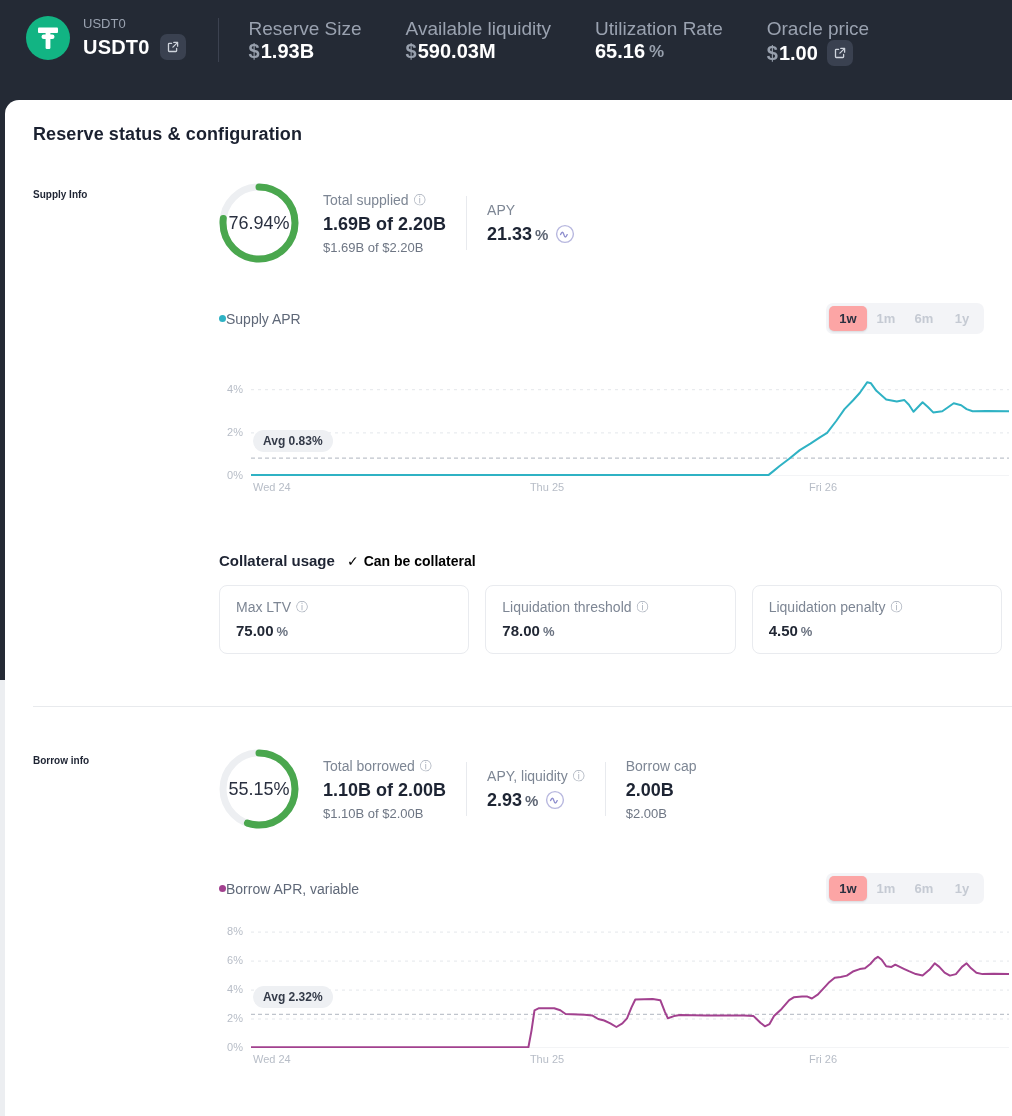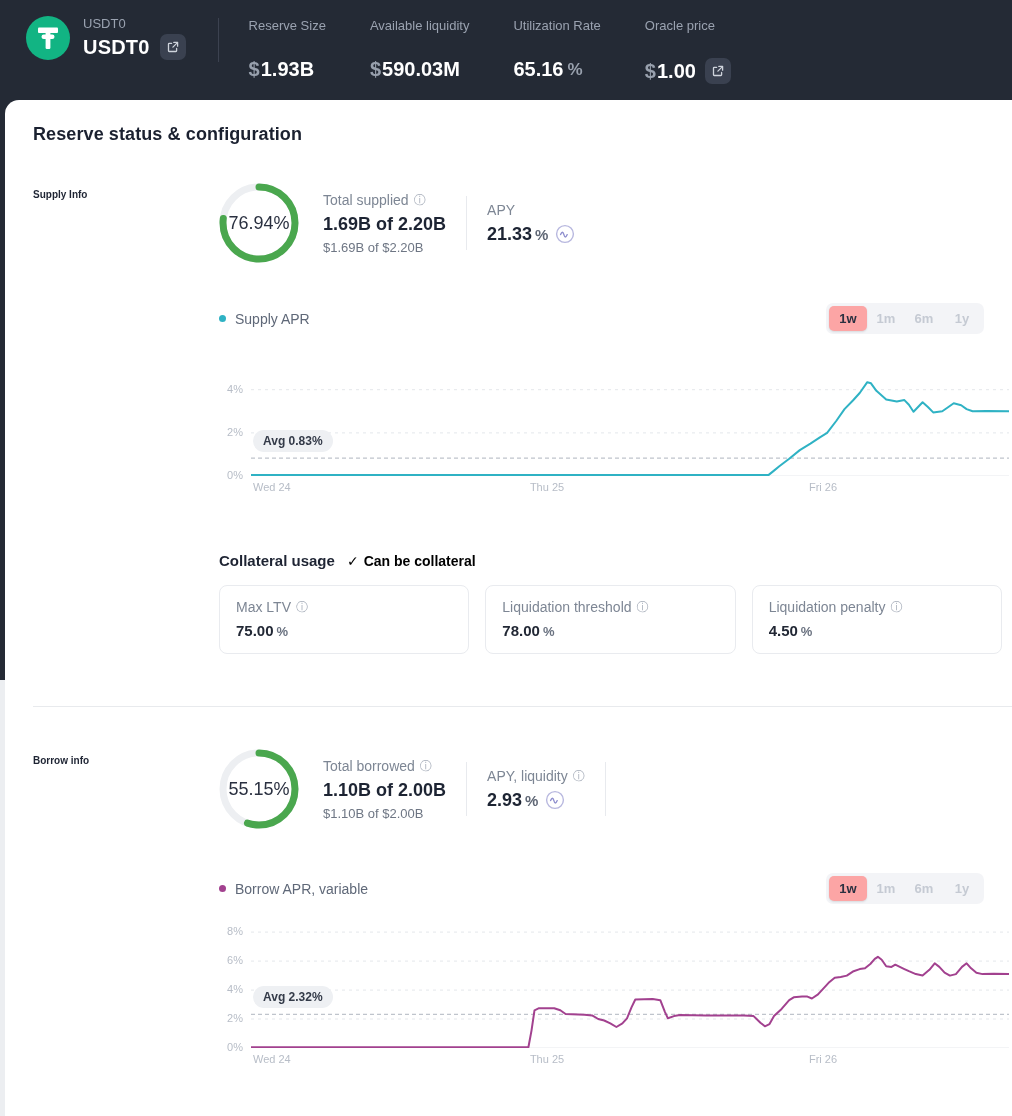--- a/index.html
+++ b/index.html
@@ -14,21 +14,21 @@
   
   .top-header { position:absolute; top:0; left:0; width:1012px; height:100px; padding:16px 0 0 26px; display:flex; align-items:flex-start; z-index:3; }
   .token-group { display:flex; align-items:center; gap:13px; }
   .token-icon { width:44px; height:44px; flex:0 0 auto; }
   .token-text .small-label { font-size:13px; color:#9aa2b0; margin-bottom:3px; }
   .token-name-row { display:flex; align-items:center; gap:10px; }
   .token-name { font-size:20px; font-weight:700; color:#ffffff; letter-spacing:.2px; }
   .ext-btn { width:26px; height:26px; border:none; border-radius:7px; background:#3a4150; display:flex; align-items:center; justify-content:center; cursor:pointer; }
   .header-divider { width:1px; height:44px; background:#3c4250; margin:2px 30px 0 32px; }
   .stats-row { display:flex; gap:44px; padding-top:2px; }
-  .stat-block .stat-label { font-size:13px; color:#9aa2b0; margin-bottom:25px; }
+  .stat-block .stat-label { font-size:19px; color:#9aa2b0; margin-bottom:0; }
   .stat-value { font-size:20px; font-weight:700; color:#ffffff; display:flex; align-items:center; }
   .stat-value .prefix { color:#98a0ad; font-weight:600; margin-right:1px; }
   .stat-value .suffix { color:#98a0ad; font-weight:600; margin-left:4px; font-size:17px; }
   .stat-value .ext-btn { margin-left:9px; }
 
   
   .card { position:absolute; top:100px; left:5px; right:0; bottom:0; background:#ffffff; border-top-left-radius:14px; z-index:2; }
   .page-title { font-size:18px; font-weight:700; color:#1b2130; padding:24px 28px 0 28px; letter-spacing:.1px; }
 
   .section-row { display:flex; padding-left:28px; }
@@ -49,21 +49,21 @@
   .kpi-value { font-size:18px; font-weight:700; color:#1d2433; display:flex; align-items:center; }
   .kpi-value .suffix { font-size:15px; font-weight:600; color:#5f6775; margin-left:3px; }
   .kpi-sub { font-size:13px; color:#6e7684; margin-top:5px; }
   .v-divider { width:1px; height:54px; background:#e8eaee; margin-right:20px; }
   .apy-icon { margin-left:7px; display:flex; }
 
   .info-icon { font-size:12px; color:#a7aeba; font-style:normal; line-height:1; cursor:pointer; }
 
   
   .legend-row { display:flex; align-items:center; justify-content:space-between; margin:40px 28px 0 214px; }
-  .legend { display:flex; align-items:center; gap:9px; }
+  .legend { display:flex; align-items:center; }
   .legend-dot { width:7px; height:7px; border-radius:50%; }
   .legend-label { font-size:14px; color:#5f6878; }
   .pills { background:#f3f4f7; border-radius:7px; padding:3px; display:flex; }
   .pill { border:none; background:transparent; font-family:inherit; font-size:13px; color:#c5cad3; width:38px; height:25px; border-radius:5px; cursor:pointer; font-weight:600; }
   .pill.active { background:#fca5a5; color:#2a3040; box-shadow:0 1px 2px rgba(20,25,40,.12); }
 
   
   .chart { display:flex; margin:32px 0 0 214px; }
   .y-axis { width:32px; position:relative; flex:0 0 auto; }
   .ytick { position:absolute; right:8px; font-size:11px; color:#b7bdc7; }
@@ -299,20 +299,27 @@
                   <span class="suffix">%</span>
                 <span class="apy-icon">
                   <svg width="20" height="20" viewBox="0 0 20 20" fill="none">
                     <circle cx="10" cy="10" r="8.4" stroke="#b8b8df" stroke-width="1.4"></circle>
                     <path d="M5.6 10.6 c1.3 -3.2 2.4 -3.2 3.3 0 c0.9 3.2 2 3.2 3.3 0" stroke="#8f8fce" stroke-width="1.4" stroke-linecap="round"></path>
                   </svg>
                 </span>
               </div>
             </div>
             <div class="v-divider"></div>
+            <div class="kpi">
+              <div class="kpi-label">
+                  <span>Borrow cap</span>
+                </div>
+              <div class="kpi-value">2.00B</div>
+              <div class="kpi-sub">$2.00B</div>
+            </div>
           </div>
         </div>
 
         <div class="legend-row" style="margin-left:0;margin-top:44px;">
           <div class="legend">
             <span class="legend-dot" style="background: rgb(162, 65, 143);"></span>
             <span class="legend-label">Borrow APR, variable</span>
           </div>
           <div class="pills">
             <button class="pill active">1w</button>

